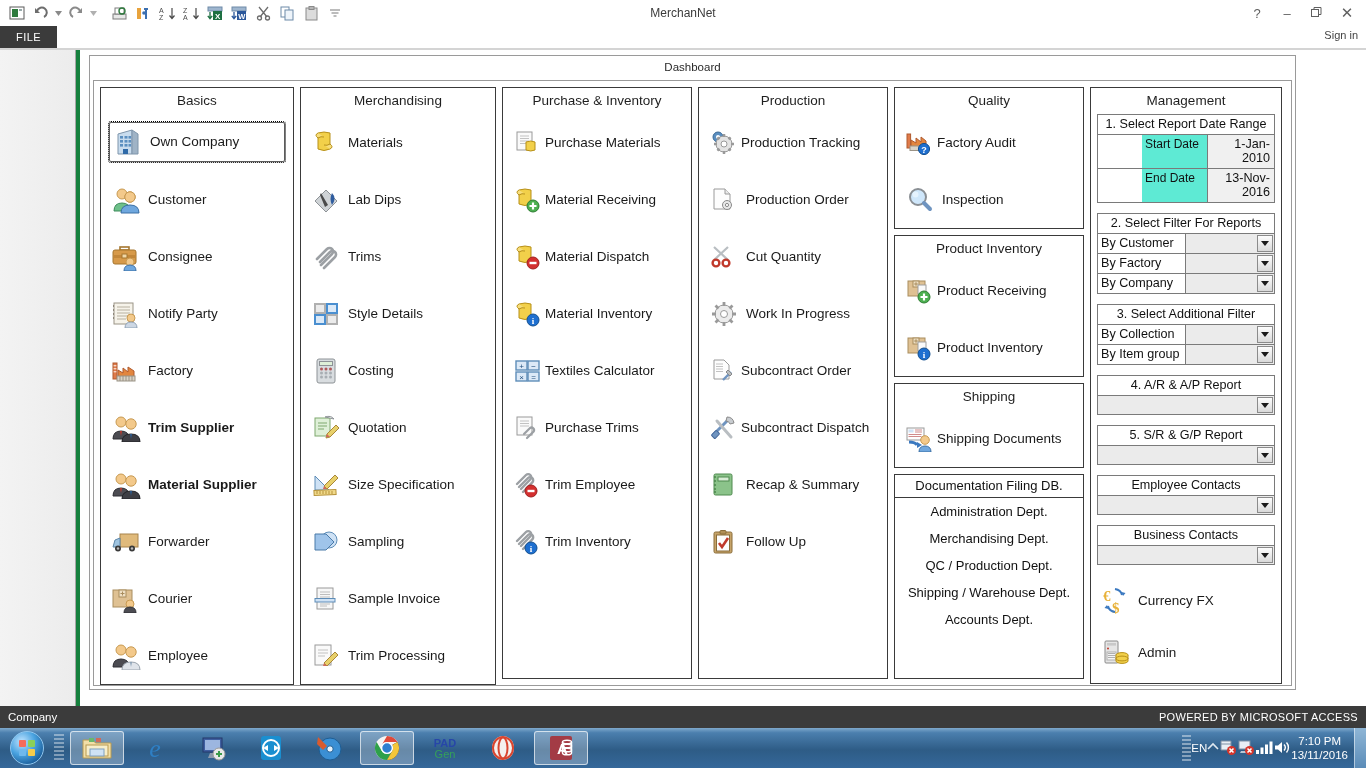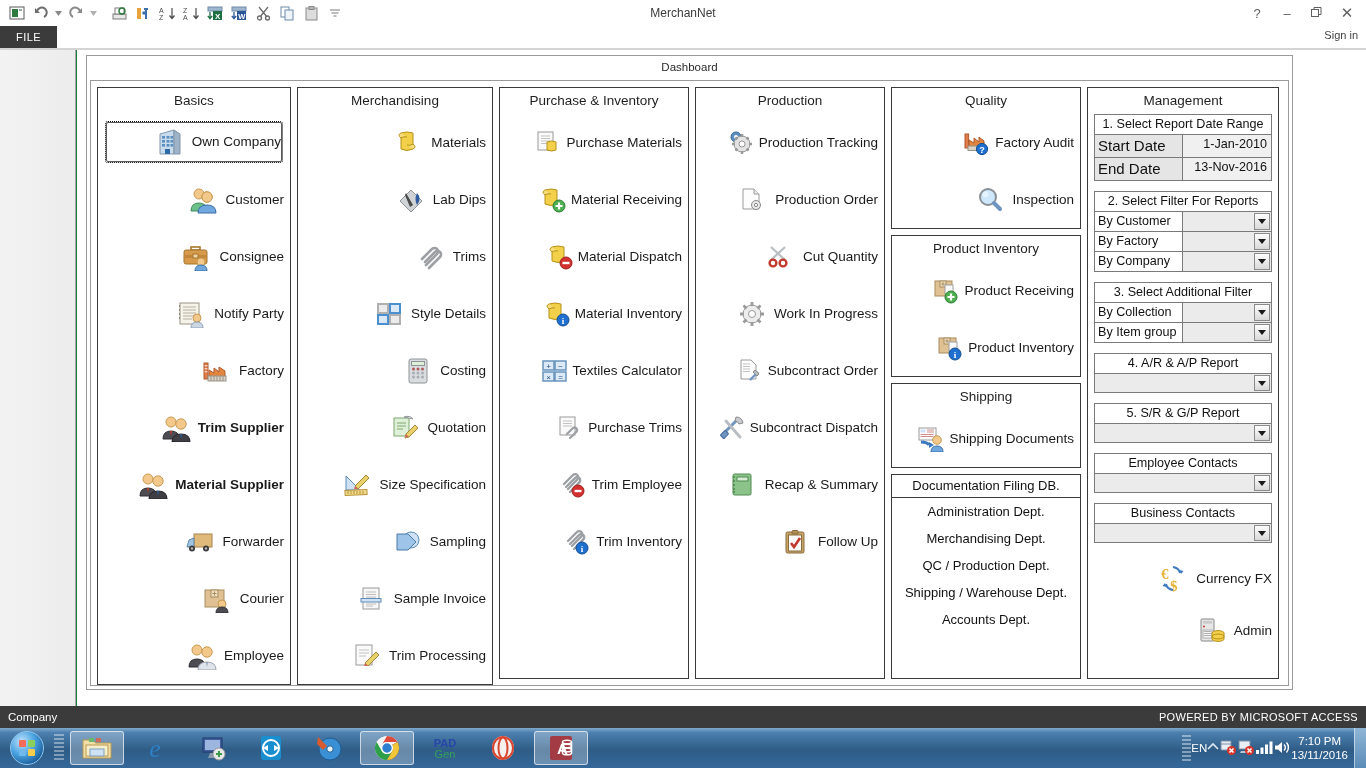--- a/index.html
+++ b/index.html
@@ -62,21 +62,21 @@
   #navpane {
     position: absolute; left: 0; top: 50px; width: 76px; height: 656px;
     background: linear-gradient(to right,#f3f3f3,#ececec);
     border-right: 1px solid #a6a6a6;
   }
 
   
   #docwin {
     position: absolute; left: 76px; top: 50px; width: 1290px; height: 656px;
     background: #ffffff;
-    border-left: 1px solid #15803d;
+    border-left: 4px solid #15803d;
   }
   #doc-inner {
     position: absolute; left: 9px; top: 5px; width: 1207px; height: 635px;
     border: 1px solid #9a9a9a;
     background: #ffffff;
   }
   #doc-title {
     height: 22px; display: flex; align-items: center; justify-content: center;
     font-size: 11.5px; color: #2a2a2a;
   }
@@ -108,21 +108,20 @@
   .col-qual   { width: 190px; }
   .col-mgmt   { width: 192px; }
 
   
   .items { padding: 0 6px; }
   .item {
     display: flex; align-items: center;
     height: 57px;
     gap: 7px;
     padding-left: 4px;
-    justify-content: flex-end;
   }
   .item.tight { gap: 2px; }
   .item .ico {
     width: 30px; height: 30px; flex: none;
     display: flex; align-items: center; justify-content: center;
     position: relative;
   }
   .item .lbl {
     font-size: 13.5px; color: #1a1a1a; line-height: 1.12;
   }
@@ -141,22 +140,22 @@
     border: 1px solid #7a7a7a;
     text-align: center;
     font-size: 12.6px; color: #111;
     padding: 2px 0 3px 0;
     background: #ffffff;
   }
   .row2 {
     display: flex; border: 1px solid #7a7a7a; border-top: none;
   }
   .row2 .k {
-    width: 50%; padding: 2px 3px 3px 3px; font-size: 15px; color: #111;
-    border-right: 1px solid #7a7a7a; background: #e5e5e5;
+    width: 50%; padding: 2px 3px 3px 3px; font-size: 12px; color: #111;
+    border-right: 1px solid #7a7a7a; background: #5eead4; margin-left: 44px;
   }
   .row2 .v {
     width: 50%; padding: 2px 4px 3px 3px; font-size: 12.6px; color: #111;
     text-align: right; background: #f0f0f0;
   }
   .rowsel {
     display: flex; align-items: stretch; border: 1px solid #7a7a7a; border-top: none;
   }
   .rowsel .k {
     width: 50%; padding: 2px 3px 3px 3px; font-size: 12.6px; color: #111;

